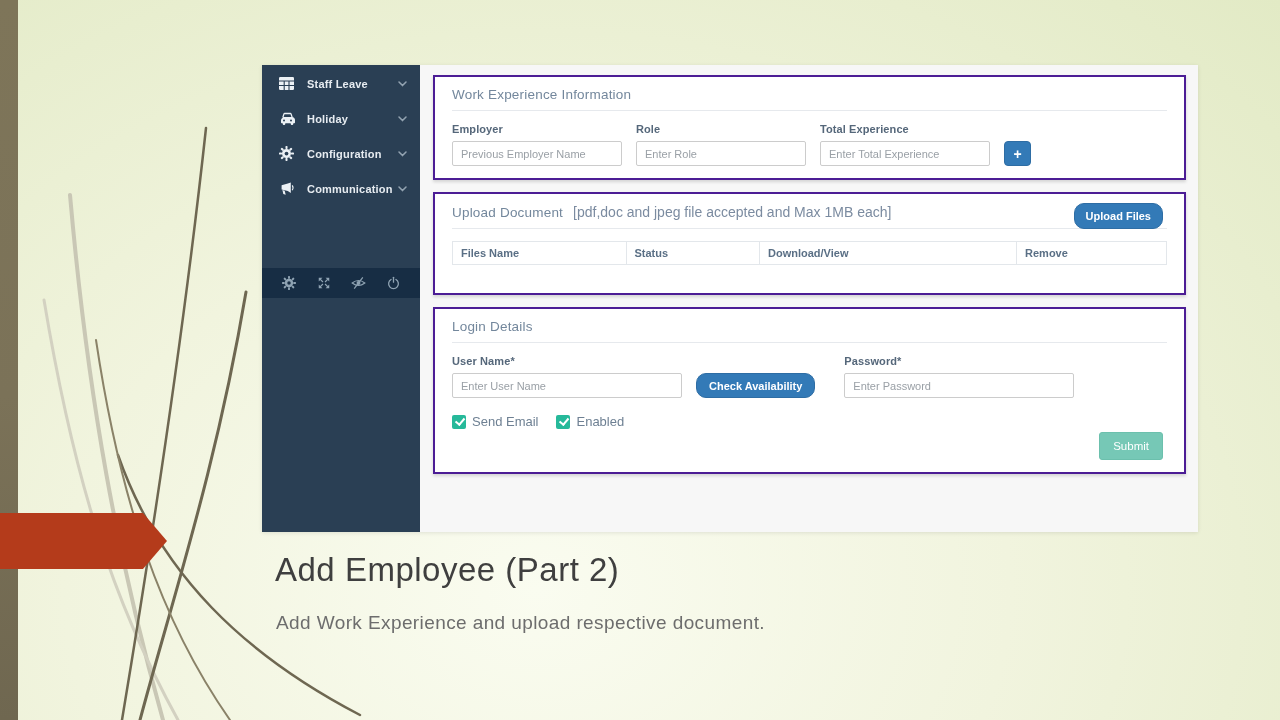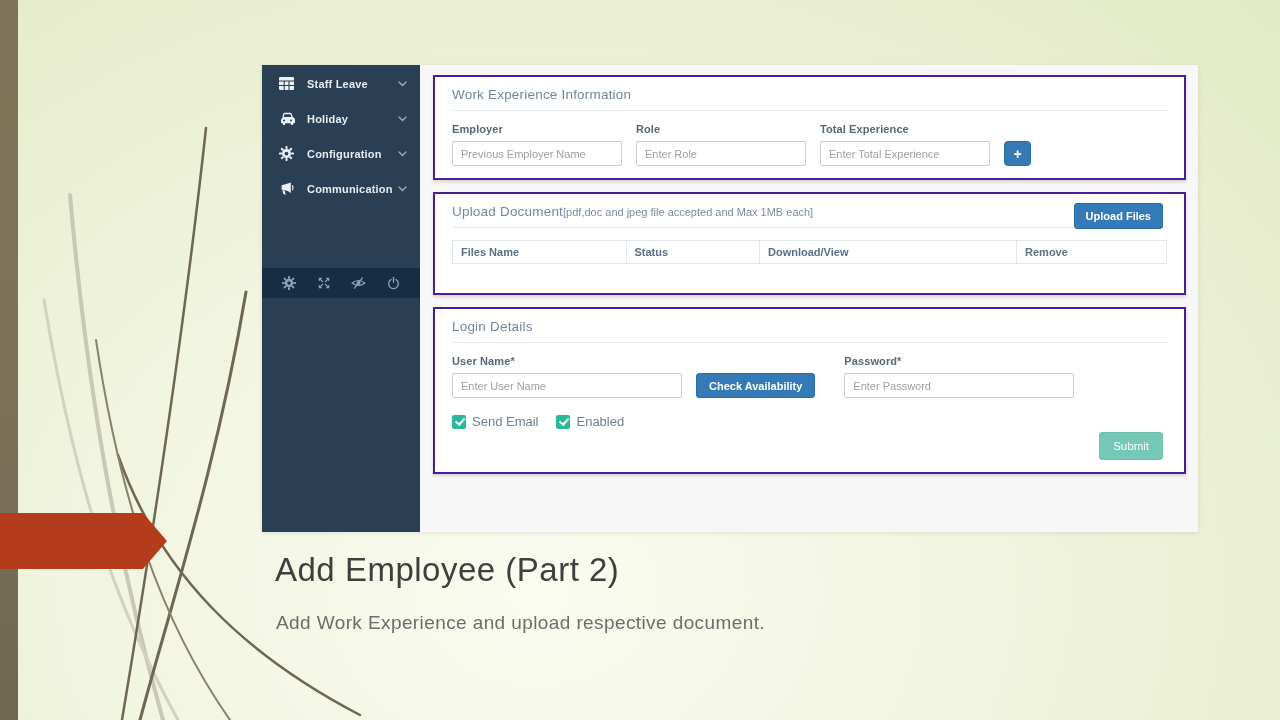--- a/index.html
+++ b/index.html
@@ -50,26 +50,26 @@
   #work-experience-card { top:10px;  height:105px; }
   #upload-document-card  { top:127px; height:103px; }
   #login-details-card    { top:242px; height:167px; }
 
   .form-row { display:flex; gap:14px; margin-top:12px; align-items:flex-end; }
   .field label { display:block; font-size:11px; font-weight:bold; color:#55677a; margin-bottom:6px; letter-spacing:.1px; }
   .field input { width:170px; height:25px; border:1px solid #ccc; border-radius:2px; padding:0 8px;
     font-size:11px; color:#555; font-family:"Liberation Sans", sans-serif; outline:none; background:#fff; }
   .field input::placeholder { color:#9aa0a6; }
   .btn { border:none; cursor:pointer; font-family:"Liberation Sans", sans-serif; }
-  .btn-blue { background:#337ab7; border:1px solid #2e6da4; color:#fff; border-radius:3px;
+  .btn-blue { background:#337ab7; border:1px solid #2e6da4; color:#fff; border-radius:10px;
     font-size:11px; font-weight:bold; }
   .add-btn { width:27px; height:25px; border-radius:4px; font-size:14px; font-weight:bold; line-height:1; }
 
   .upload-header { display:flex; align-items:baseline; }
-  .upload-hint { font-size:11px; color:#7b8ba0; }
+  .upload-hint { margin-left:10px; font-size:14px; color:#7b8ba0; }
   .upload-btn { position:absolute; right:21px; top:9px; padding:6px 11px; }
 
   .doc-table { width:100%; border-collapse:collapse; margin-top:12px; }
   .doc-table th { border:1px solid #e3e7eb; height:23px; text-align:left; padding:0 8px;
     font-size:11px; font-weight:bold; color:#5a6f85; }
   .col-filename { width:24.3%; } .col-status { width:18.7%; } .col-download { width:36%; } .col-remove { width:21%; }
 
   .login-row { display:flex; align-items:flex-end; margin-top:12px; }
   .login-row .field input { width:230px; }
   .check-btn { margin-left:14px; height:25px; padding:0 12px; }

